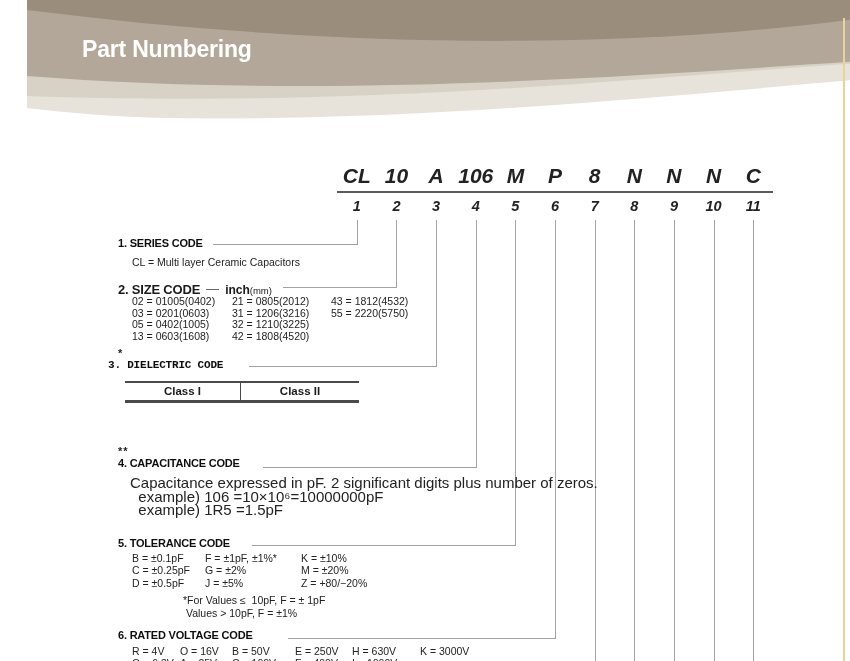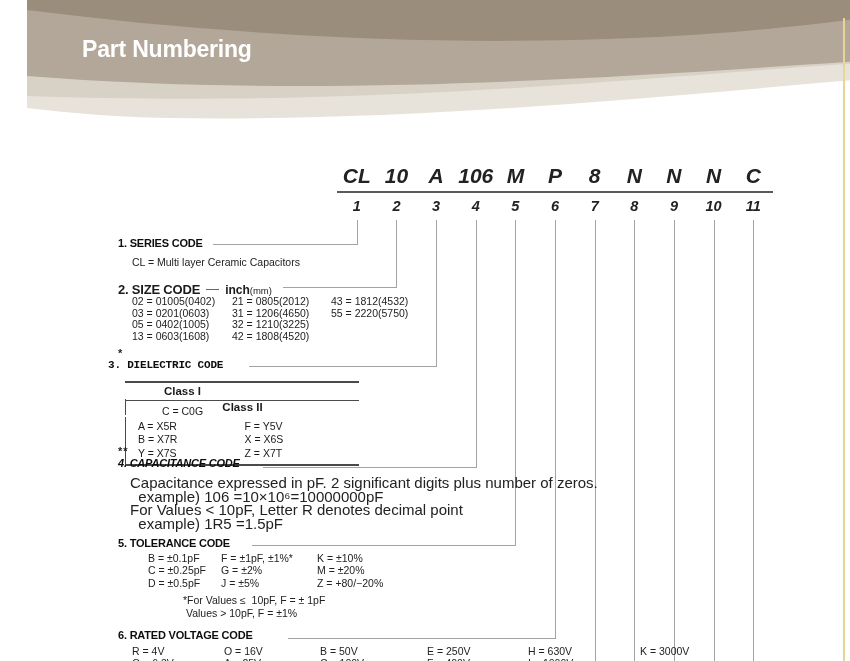--- a/index.html
+++ b/index.html
@@ -20,27 +20,27 @@
   
   .v-line,.h-line{position:absolute;background:#a3a3a3;}
   .v-line{width:1px;}
   .h-line{height:1px;}
   
   .sec-title{position:absolute;font-size:11px;font-weight:bold;color:#0d0d0d;letter-spacing:-0.2px;white-space:nowrap;}
   .marker{position:absolute;font-size:11px;font-weight:bold;color:#222;letter-spacing:1px;}
   .sub-line{position:absolute;font-size:10.5px;color:#222;white-space:pre;}
   .grid{position:absolute;display:grid;font-size:10.5px;color:#222;white-space:nowrap;}
   .size-grid{left:132px;top:296px;grid-template-columns:100px 99px auto;line-height:11.6px;}
-  .tol-grid{left:148px;top:552px;grid-template-columns:73px 96px auto;line-height:12.3px;}
-  .volt-grid{grid-template-columns:48px 52px 63px 57px 68px auto;line-height:11px;gap:44px;}
+  .tol-grid{left:132px;top:552px;grid-template-columns:73px 96px auto;line-height:12.3px;}
+  .volt-grid{grid-template-columns:48px 52px 63px 57px 68px auto;line-height:11px;}
   .lines-block{position:absolute;left:130px;top:476px;font-size:15px;color:#222;line-height:13.6px;white-space:pre;}
   .foot-block{position:absolute;left:183px;top:594px;font-size:10.5px;color:#222;line-height:12.8px;white-space:pre;}
   
   .diel-table{position:absolute;left:125px;top:381px;width:234px;border-top:2px solid #4a4a4a;border-bottom:2px solid #4a4a4a;}
-  .diel-row{display:flex;flex-direction:column;}
+  .diel-row{display:flex;}
   .diel-head{border-bottom:1px solid #4a4a4a;height:17px;line-height:16px;font-weight:bold;font-size:11.5px;}
   .diel-c1{width:115px;text-align:center;}
   .diel-c2{flex:1;text-align:center;border-left:1px solid #4a4a4a;}
   .diel-body{min-height:45px;}
   .diel-body .diel-c1{padding-top:4px;font-size:10.5px;}
   .class2-grid{display:grid;grid-template-columns:1fr 1fr;padding:3px 8px 4px 12px;
                font-size:10.5px;line-height:13.4px;text-align:left;}
   .title-dash{display:inline-block;width:13px;height:1px;background:#666;margin:0 6px;vertical-align:4px;}
   .inch-bold{font-size:12px;font-weight:bold;}
   .inch-paren{font-size:9.5px;font-weight:normal;}
@@ -119,55 +119,42 @@
   <div class="sub-line" style="left:132px;top:256px;">CL = Multi layer Ceramic Capacitors</div>
 
   <div class="s2-title-row">
     <span class="t">2. SIZE CODE</span><span class="title-dash"></span><span class="inch-bold">inch</span><span class="inch-paren">(mm)</span>
   </div>
   <div class="grid size-grid">
       <div>02 = 01005(0402)</div>
       <div>21 = 0805(2012)</div>
       <div>43 = 1812(4532)</div>
       <div>03 = 0201(0603)</div>
-      <div>31 = 1206(4650)</div>
+      <div>31 = 1206(3216)</div>
       <div>55 = 2220(5750)</div>
       <div>05 = 0402(1005)</div>
       <div>32 = 1210(3225)</div>
       <div></div>
       <div>13 = 0603(1608)</div>
       <div>42 = 1808(4520)</div>
       <div></div>
     </div>
 
   <div class="marker" style="left:118px;top:347px;">*</div>
   <div class="sec-title" style="left:108px;top:359px;font-family:Liberation Mono, monospace;">3. DIELECTRIC CODE</div>
   <div class="diel-table">
     <div class="diel-row diel-head">
       <div class="diel-c1">Class I</div>
       <div class="diel-c2">Class II</div>
     </div>
-    <div class="diel-row diel-body">
-      <div class="diel-c1">C = C0G</div>
-      <div class="diel-c2">
-        <div class="class2-grid">
-            <div>A = X5R</div>
-            <div>F = Y5V</div>
-            <div>B = X7R</div>
-            <div>X = X6S</div>
-            <div>Y = X7S</div>
-            <div>Z = X7T</div>
-          </div>
-      </div>
-    </div>
   </div>
 
   <div class="marker" style="left:118px;top:445px;">**</div>
-  <div class="sec-title" style="left:118px;top:457px;font-style:italic;">4. CAPACITANCE CODE</div>
-  <div class="lines-block"><div>Capacitance expressed in pF. 2 significant digits plus number of zeros.</div><div>  example) 106 =10×10⁶=10000000pF</div><div>For Values &lt; 10pF, Letter R denotes decimal point</div><div>  example) 1R5 =1.5pF</div></div>
+  <div class="sec-title" style="left:118px;top:457px;">4. CAPACITANCE CODE</div>
+  <div class="lines-block"><div>Capacitance expressed in pF. 2 significant digits plus number of zeros.</div><div>  example) 106 =10×10⁶=10000000pF</div><div>  example) 1R5 =1.5pF</div></div>
 
   <div class="sec-title" style="left:118px;top:537px;">5. TOLERANCE CODE</div>
   <div class="grid tol-grid">
       <div>B = ±0.1pF</div>
       <div>F = ±1pF, ±1%*</div>
       <div>K = ±10%</div>
       <div>C = ±0.25pF</div>
       <div>G = ±2%</div>
       <div>M = ±20%</div>
       <div>D = ±0.5pF</div>

